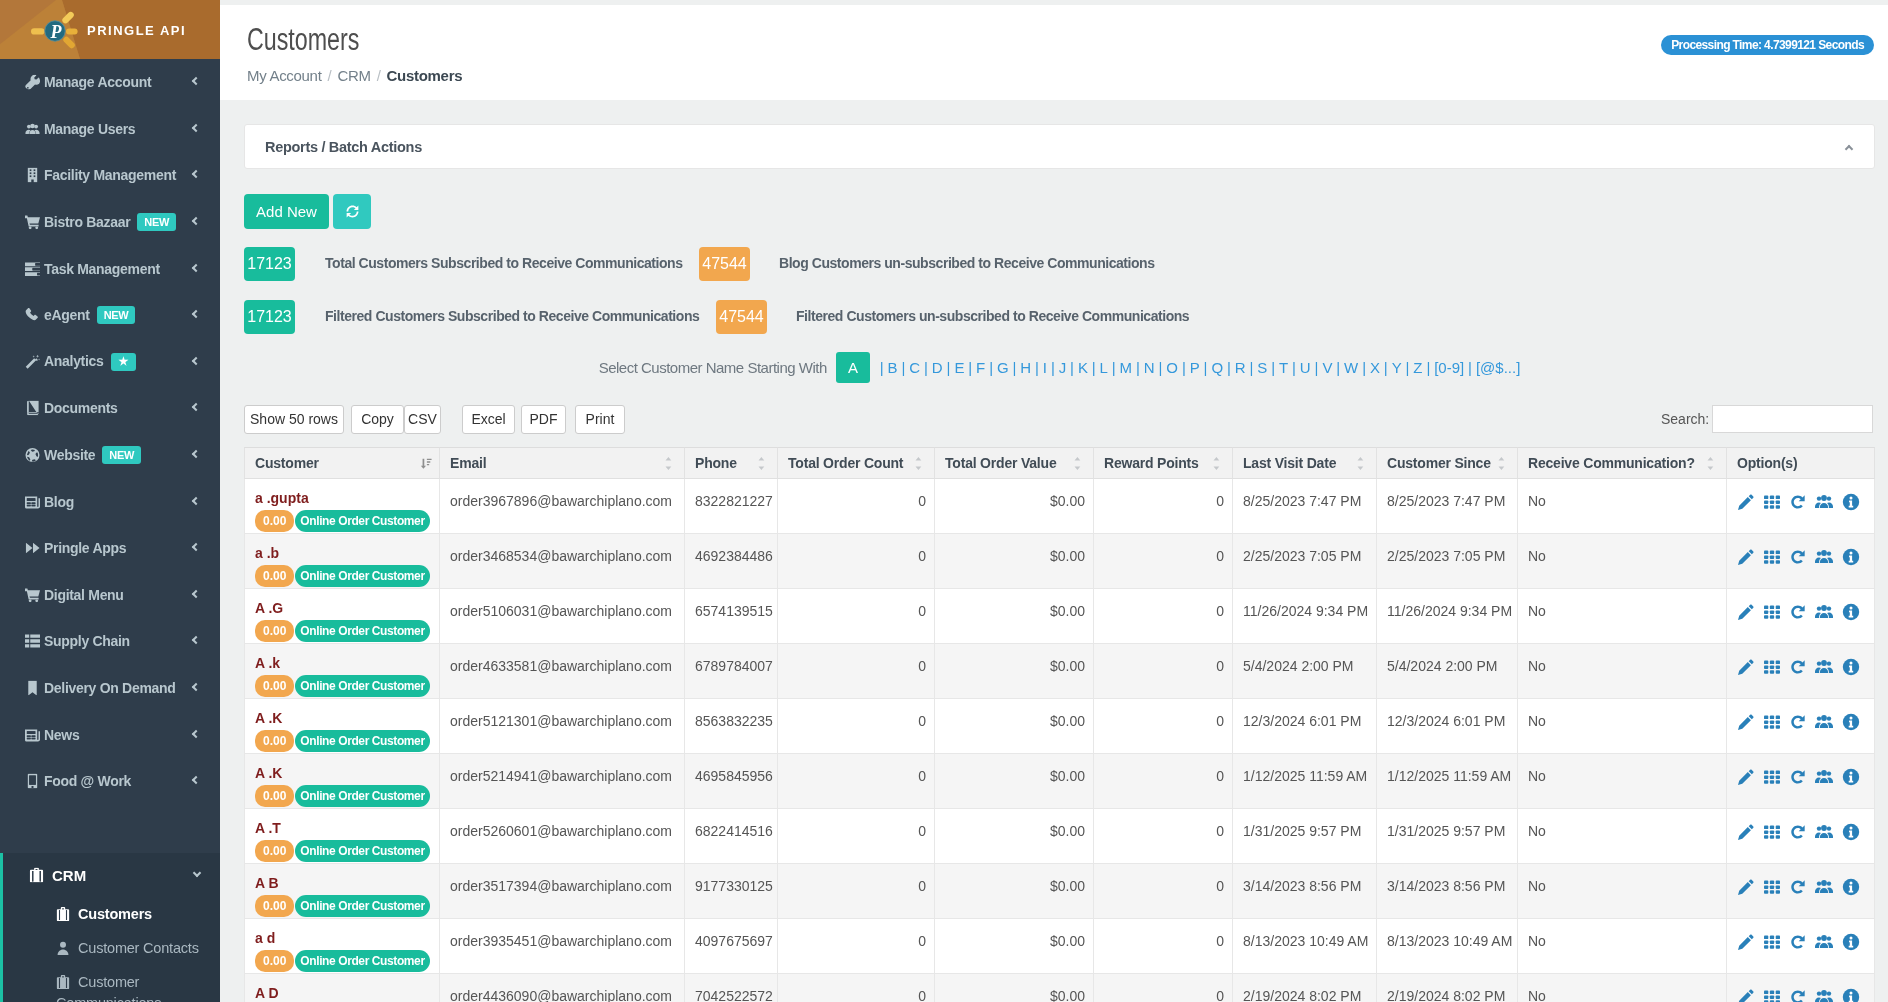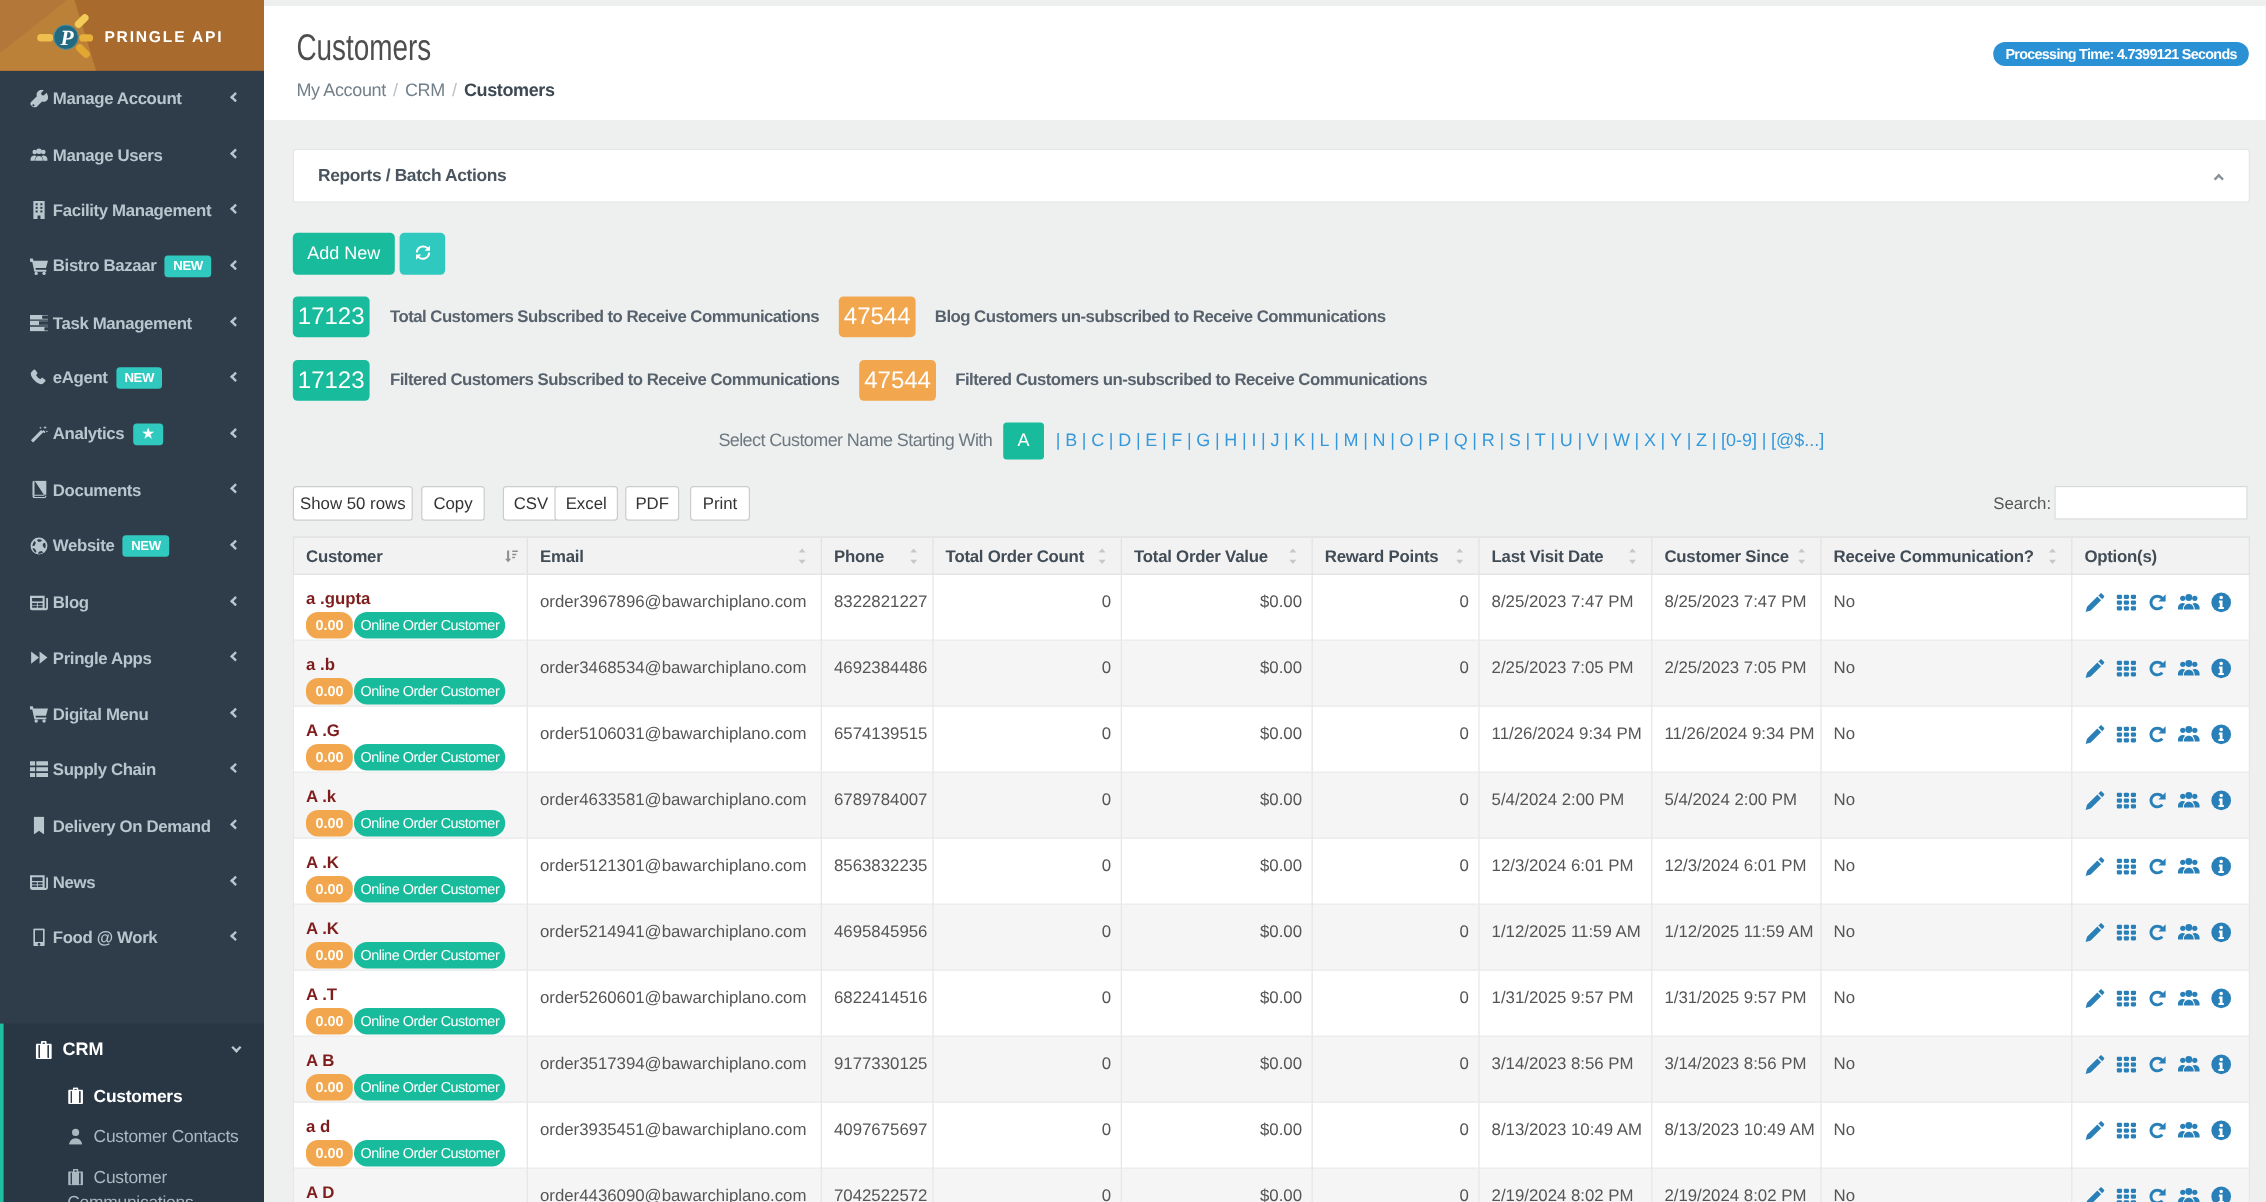--- a/index.html
+++ b/index.html
@@ -36,21 +36,21 @@
 .crumb b{color:#3c4852}
 .crumb .sep{color:#b9bfc4;padding:0 6px}
 .ptime{position:absolute;right:14px;top:30px;background:#2b91d5;color:#fff;font-size:12px;line-height:12px;letter-spacing:-.6px;font-weight:bold;padding:4px 10px;border-radius:10px}
 
 .reports{position:absolute;left:244px;top:124px;width:1631px;height:45px;background:#fff;border:1px solid #e6e6e6;border-radius:3px}
 .reports .t{position:absolute;left:20px;top:14px;font-size:14.5px;letter-spacing:-.3px;font-weight:bold;color:#4a545e}
 .reports .chev{position:absolute;right:22px;top:21px;width:6px;height:6px;border:solid #8a9199;border-width:0 2px 2px 0;transform:rotate(-135deg)}
 
 .btn-add{position:absolute;left:244px;top:194px;width:85px;height:35px;background:#18bc9c;border-radius:4px;color:#fff;font-size:15px;text-align:center;line-height:35px}
 .btn-ref{position:absolute;left:333px;top:194px;width:38px;height:35px;background:#30c9bf;border-radius:4px;text-align:center;line-height:41px}
-.statbox{position:absolute;width:64px;height:34px;border-radius:4px;color:#fff;font-size:20px;text-align:center;line-height:34px}
+.statbox{position:absolute;width:51px;height:34px;border-radius:4px;color:#fff;font-size:16px;text-align:center;line-height:34px}
 .statbox.g{background:#18bc9c}
 .statbox.o{background:#f2a74e}
 .statlbl{position:absolute;font-size:14px;letter-spacing:-.45px;font-weight:bold;color:#57626c;white-space:nowrap}
 
 .alpha{position:absolute;left:244px;top:352px;width:1631px;height:31px;text-align:center;font-size:15px;color:#6e7880;line-height:31px;white-space:nowrap}.alpha .sel{letter-spacing:-.5px}
 .alpha .abtn{display:inline-block;background:#18bc9c;color:#fff;width:34px;height:31px;line-height:31px;border-radius:3px;margin:0 6px 0 5px;vertical-align:top;letter-spacing:0}
 .alpha a{color:#3498db;text-decoration:none}
 .alpha .p{color:#3498db;padding:0 3.9px}
 
 .dtb{position:absolute;top:405px;height:29px;background:#fff;border:1px solid #ccc;border-radius:3px;font-size:14px;color:#333;text-align:center;line-height:27px}
@@ -58,21 +58,21 @@
 .srch{position:absolute;left:1712px;top:405px;width:161px;height:28px;background:#fff;border:1px solid #d8d8d8}
 
 .tbl{position:absolute;left:244px;top:447px;width:1631px;border-collapse:separate;border-spacing:0;table-layout:fixed;font-size:14px;color:#555}
 .tbl th{background:#f2f2f2;height:32px;font-size:14px;letter-spacing:-.2px;font-weight:bold;color:#414c56;text-align:left;padding:0 8px 0 10px;border-top:1px solid #ddd;border-bottom:1px solid #e0e0e0;border-left:1px solid #e2e2e2;position:relative;white-space:nowrap}.tbl th:last-child{border-right:1px solid #e2e2e2}
 .tbl td{height:55px;max-height:55px;vertical-align:top;padding:14px 8px 0 10px;border-bottom:1px solid #e7e7e7;border-left:1px solid #e7e7e7;overflow:hidden;white-space:nowrap}.tbl td:last-child{border-right:1px solid #e7e7e7}.tbl td.cust{padding-top:12px}
 .tbl tr.alt td{background:#f5f5f5}
 .tbl tr.w td{background:#fff}
 .tbl .r{text-align:right}
 .cname{font-weight:bold;color:#7f1d1d;line-height:15px}
 .pill-o{display:inline-block;background:#f2a74e;color:#fff;font-size:12px;line-height:14px;font-weight:bold;padding:4px 8px;border-radius:10px;margin-top:4px}
-.pill-g{display:inline-block;background:#18bc9c;color:#fff;font-size:12px;line-height:14px;letter-spacing:-.4px;font-weight:normal;padding:4px 5px;border-radius:11px;margin-left:1px;margin-top:4px}
+.pill-g{display:inline-block;background:#18bc9c;color:#fff;font-size:12px;line-height:14px;letter-spacing:-.4px;font-weight:bold;padding:4px 5px;border-radius:11px;margin-left:1px;margin-top:4px}
 .sort{position:absolute;right:7px;top:8px;width:12px;height:15px;opacity:.5}
 .opts{font-size:0}.opts svg{margin-right:8px;vertical-align:top}.opts svg:last-child{margin-right:0}
 </style></head>
 <body>
 
 <svg width="0" height="0" style="position:absolute">
 <defs>
 <symbol id="i-wrench" viewBox="0 0 16 16">
         <path d="M14.2 2.3c-.1-.3-.4-.3-.6-.1l-2 2-1.8-.4-.4-1.8 2-2c.2-.2.1-.5-.2-.6C9.7-.9 7.8-.4 6.7.7 5.6 1.8 5.3 3.4 5.8 4.8L.9 9.7c-.8.8-.8 2 0 2.8l1.6 1.6c.8.8 2 .8 2.8 0l4.9-4.9c1.4.5 3 .2 4.1-.9 1.1-1.1 1.5-3 0-6zM2.9 13.4c-.5 0-.9-.4-.9-.9s.4-.9.9-.9.9.4.9.9-.4.9-.9.9z" transform="scale(1.05) translate(0,1)"></path>
       </symbol>
@@ -350,21 +350,21 @@
 <div class="statlbl" style="left:325px;top:255px">Total Customers Subscribed to Receive Communications</div>
 <div class="statbox o" style="left:699px;top:247px">47544</div>
 <div class="statlbl" style="left:779px;top:255px">Blog Customers un-subscribed to Receive Communications</div>
 <div class="statbox g" style="left:244px;top:300px">17123</div>
 <div class="statlbl" style="left:325px;top:308px">Filtered Customers Subscribed to Receive Communications</div>
 <div class="statbox o" style="left:716px;top:300px">47544</div>
 <div class="statlbl" style="left:796px;top:308px">Filtered Customers un-subscribed to Receive Communications</div>
 <div class="alpha"><span class="sel">Select Customer Name Starting With</span> <span class="abtn">A</span><span class="p">|</span><a>B</a><span class="p">|</span><a>C</a><span class="p">|</span><a>D</a><span class="p">|</span><a>E</a><span class="p">|</span><a>F</a><span class="p">|</span><a>G</a><span class="p">|</span><a>H</a><span class="p">|</span><a>I</a><span class="p">|</span><a>J</a><span class="p">|</span><a>K</a><span class="p">|</span><a>L</a><span class="p">|</span><a>M</a><span class="p">|</span><a>N</a><span class="p">|</span><a>O</a><span class="p">|</span><a>P</a><span class="p">|</span><a>Q</a><span class="p">|</span><a>R</a><span class="p">|</span><a>S</a><span class="p">|</span><a>T</a><span class="p">|</span><a>U</a><span class="p">|</span><a>V</a><span class="p">|</span><a>W</a><span class="p">|</span><a>X</a><span class="p">|</span><a>Y</a><span class="p">|</span><a>Z</a><span class="p">|</span><a>[0-9]</a><span class="p">|</span><a>[@$...]</a></div>
 <div class="dtb" style="left:244px;width:100px">Show 50 rows</div>
 <div class="dtb" style="left:351px;width:53px">Copy</div>
-<div class="dtb" style="left:419px;width:47px">CSV</div>
+<div class="dtb" style="left:404px;width:37px">CSV</div>
 <div class="dtb" style="left:462px;width:53px">Excel</div>
 <div class="dtb" style="left:521px;width:45px">PDF</div>
 <div class="dtb" style="left:575px;width:50px">Print</div>
 <div class="srchl">Search:</div>
 <div class="srch"></div>
 <table class="tbl">
 <colgroup>
 <col style="width:195px">
       <col style="width:245px">
       <col style="width:93px">

